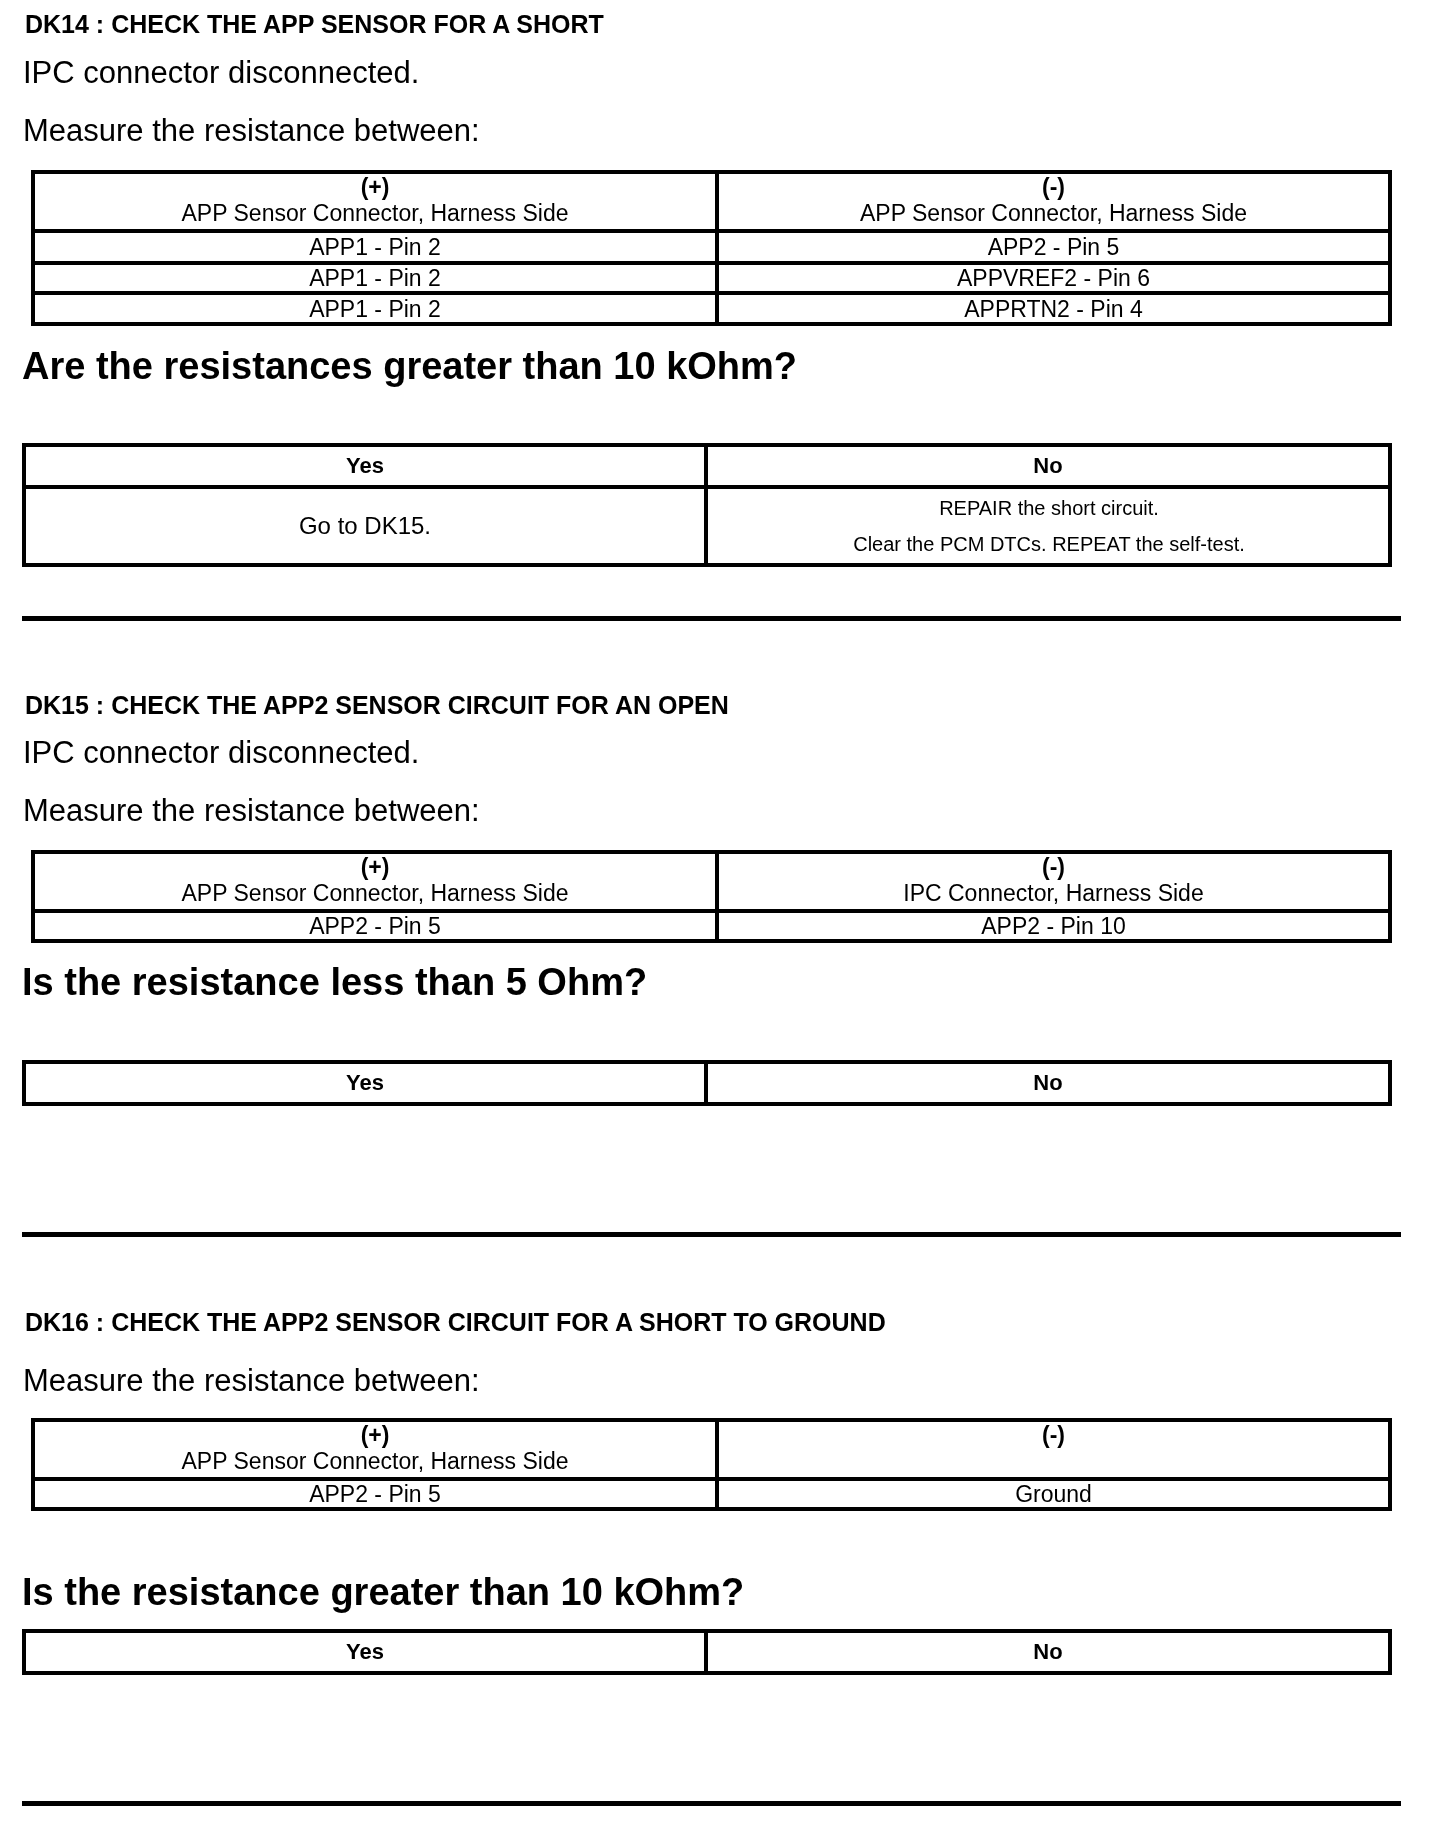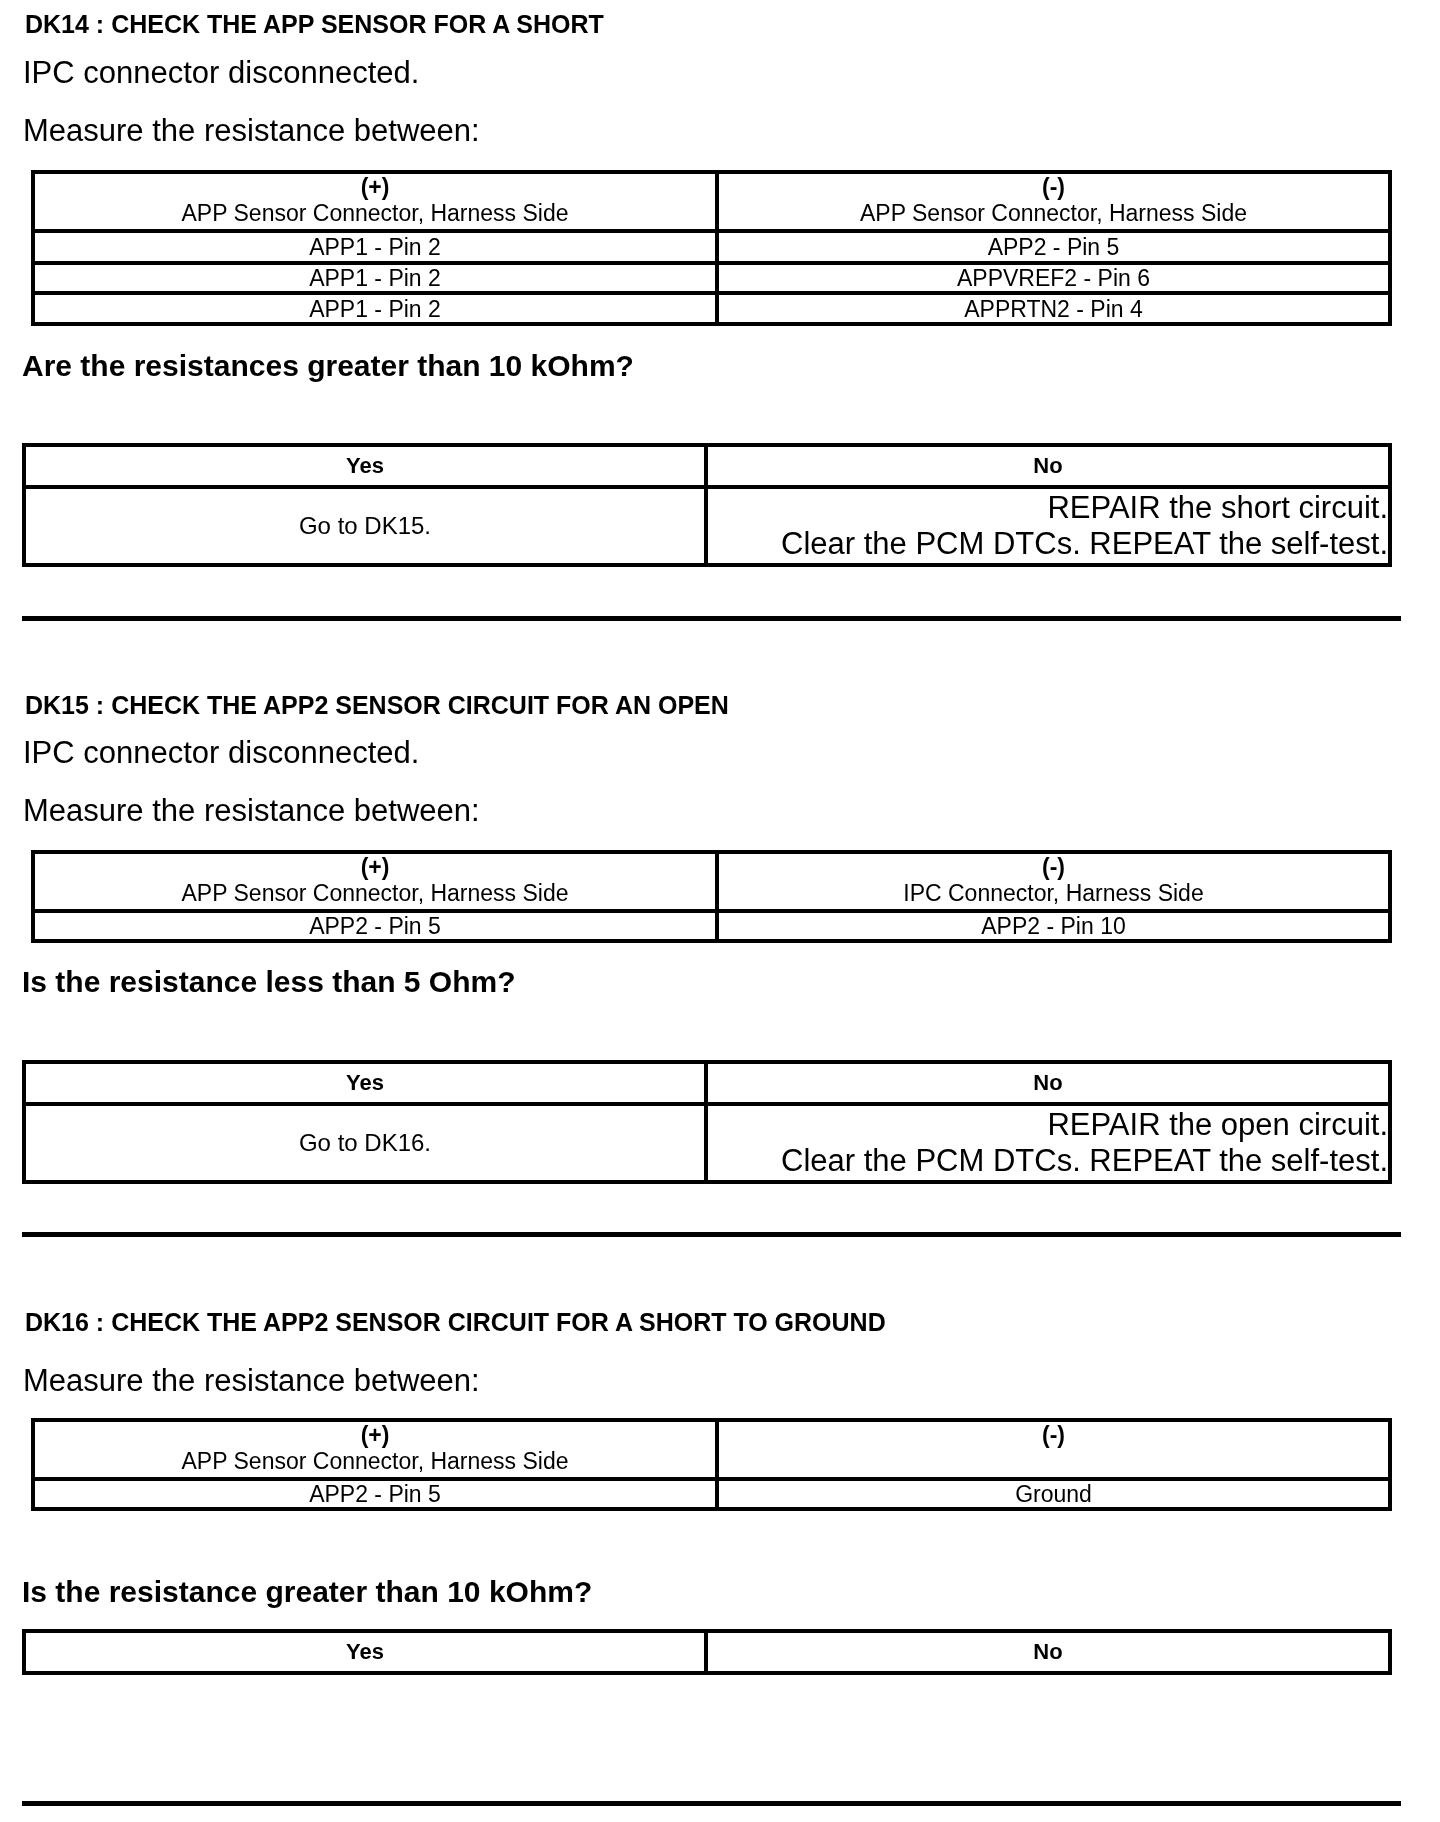--- a/index.html
+++ b/index.html
@@ -9,34 +9,34 @@
     }
     .abs { position: absolute; }
     .title {
       left: 25px; font-weight: bold; font-size: 25px; line-height: 30px;
       white-space: nowrap;
     }
     .body-text {
       left: 23px; font-size: 31px; line-height: 36px; white-space: nowrap;
     }
     .question {
-      left: 22px; font-weight: bold; font-size: 30px; line-height: 36px;
+      left: 22px; font-weight: bold; font-size: 38px; line-height: 36px;
       white-space: nowrap;
     }
     table { border-collapse: collapse; position: absolute; table-layout: fixed; }
     table td { border: 4px solid #000; text-align: center; padding: 0; }
     .meas { left: 31px; width: 1361px; }
     .meas td { font-size: 23px; line-height: 26px; }
     .meas td.hdr { vertical-align: top; }
     .meas td.hdr .sign { display: block; font-weight: bold; padding-top: 0px; }
     .meas td.hdr .side { display: block; }
     .yn { left: 22px; width: 1370px; }
     .yn td.yn-hdr { font-weight: bold; font-size: 22px; height: 38px; line-height: 38px; }
     .yn td.yes-cell { font-size: 24px; height: 74px; }
-    .yn td.no-cell { font-size: 31px; text-align: right; line-height: 36px; padding-left: 2px; vertical-align: middle; }
+    .yn td.no-cell { font-size: 20px; text-align: center; line-height: 36px; padding-left: 2px; vertical-align: middle; }
     .yn td.no-cell span { display: block; white-space: nowrap; }
     .divider { left: 22px; width: 1379px; height: 5px; background: #000; }
   </style>
 </head>
 <body>
 
 <div class="abs title" style="top:9px">DK14 : CHECK THE APP SENSOR FOR A SHORT</div>
 <div class="abs body-text" style="top:55px">IPC connector disconnected.</div>
 <div class="abs body-text" style="top:113px">Measure the resistance between:</div>
 
@@ -127,27 +127,20 @@
 <table class="yn" style="top:1060px">
   <colgroup>
       <col style="width:682px">
       <col>
     </colgroup>
   <tbody>
       <tr>
     <td class="yn-hdr">Yes</td>
     <td class="yn-hdr">No</td>
   </tr>
-  <tr>
-    <td class="yes-cell">Go to DK16.</td>
-    <td class="no-cell">
-      <span>REPAIR the open circuit.</span>
-      <span>Clear the PCM DTCs. REPEAT the self-test.</span>
-    </td>
-  </tr>
 </tbody>
   </table>
 
 <div class="abs divider" style="top:1232px"></div>
 
 <div class="abs title" style="top:1307px">DK16 : CHECK THE APP2 SENSOR CIRCUIT FOR A SHORT TO GROUND</div>
 <div class="abs body-text" style="top:1363px">Measure the resistance between:</div>
 
 <table class="meas" style="top:1418px">
   <colgroup>

